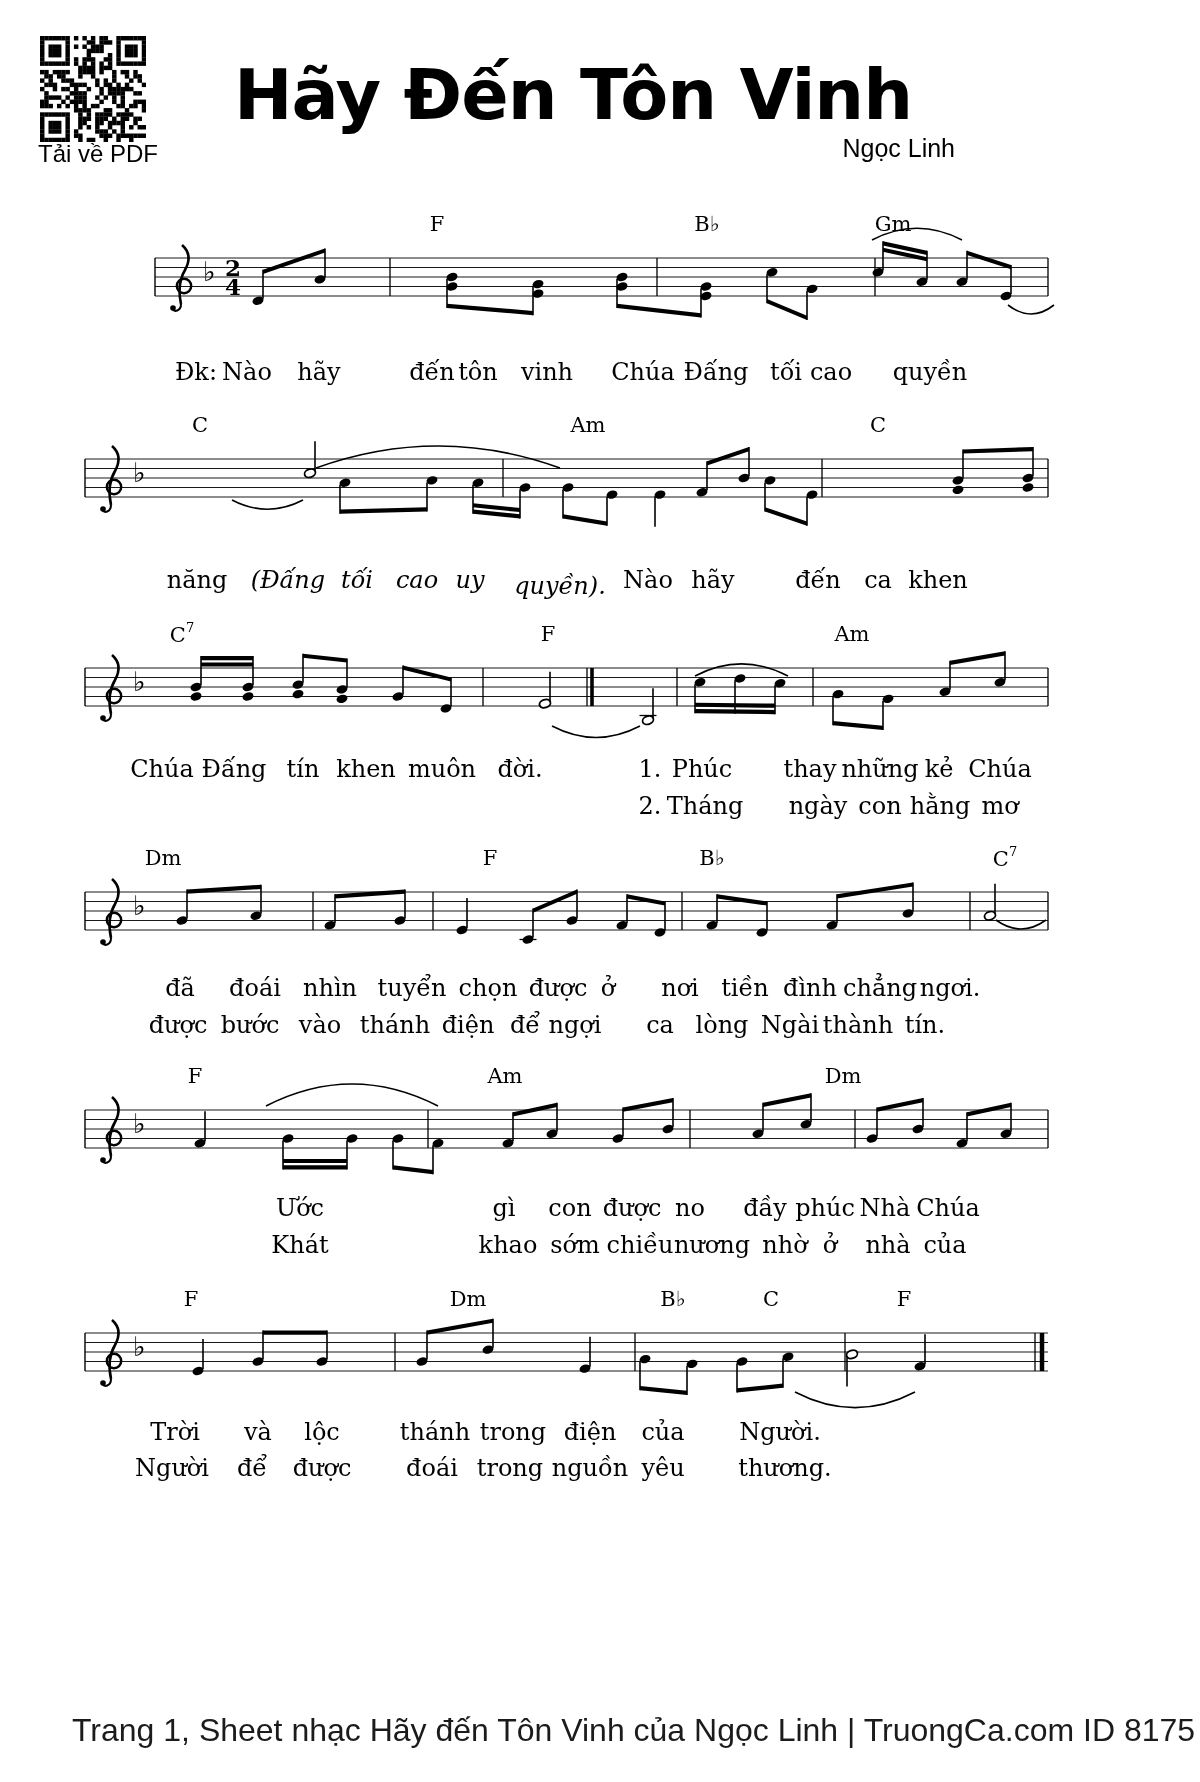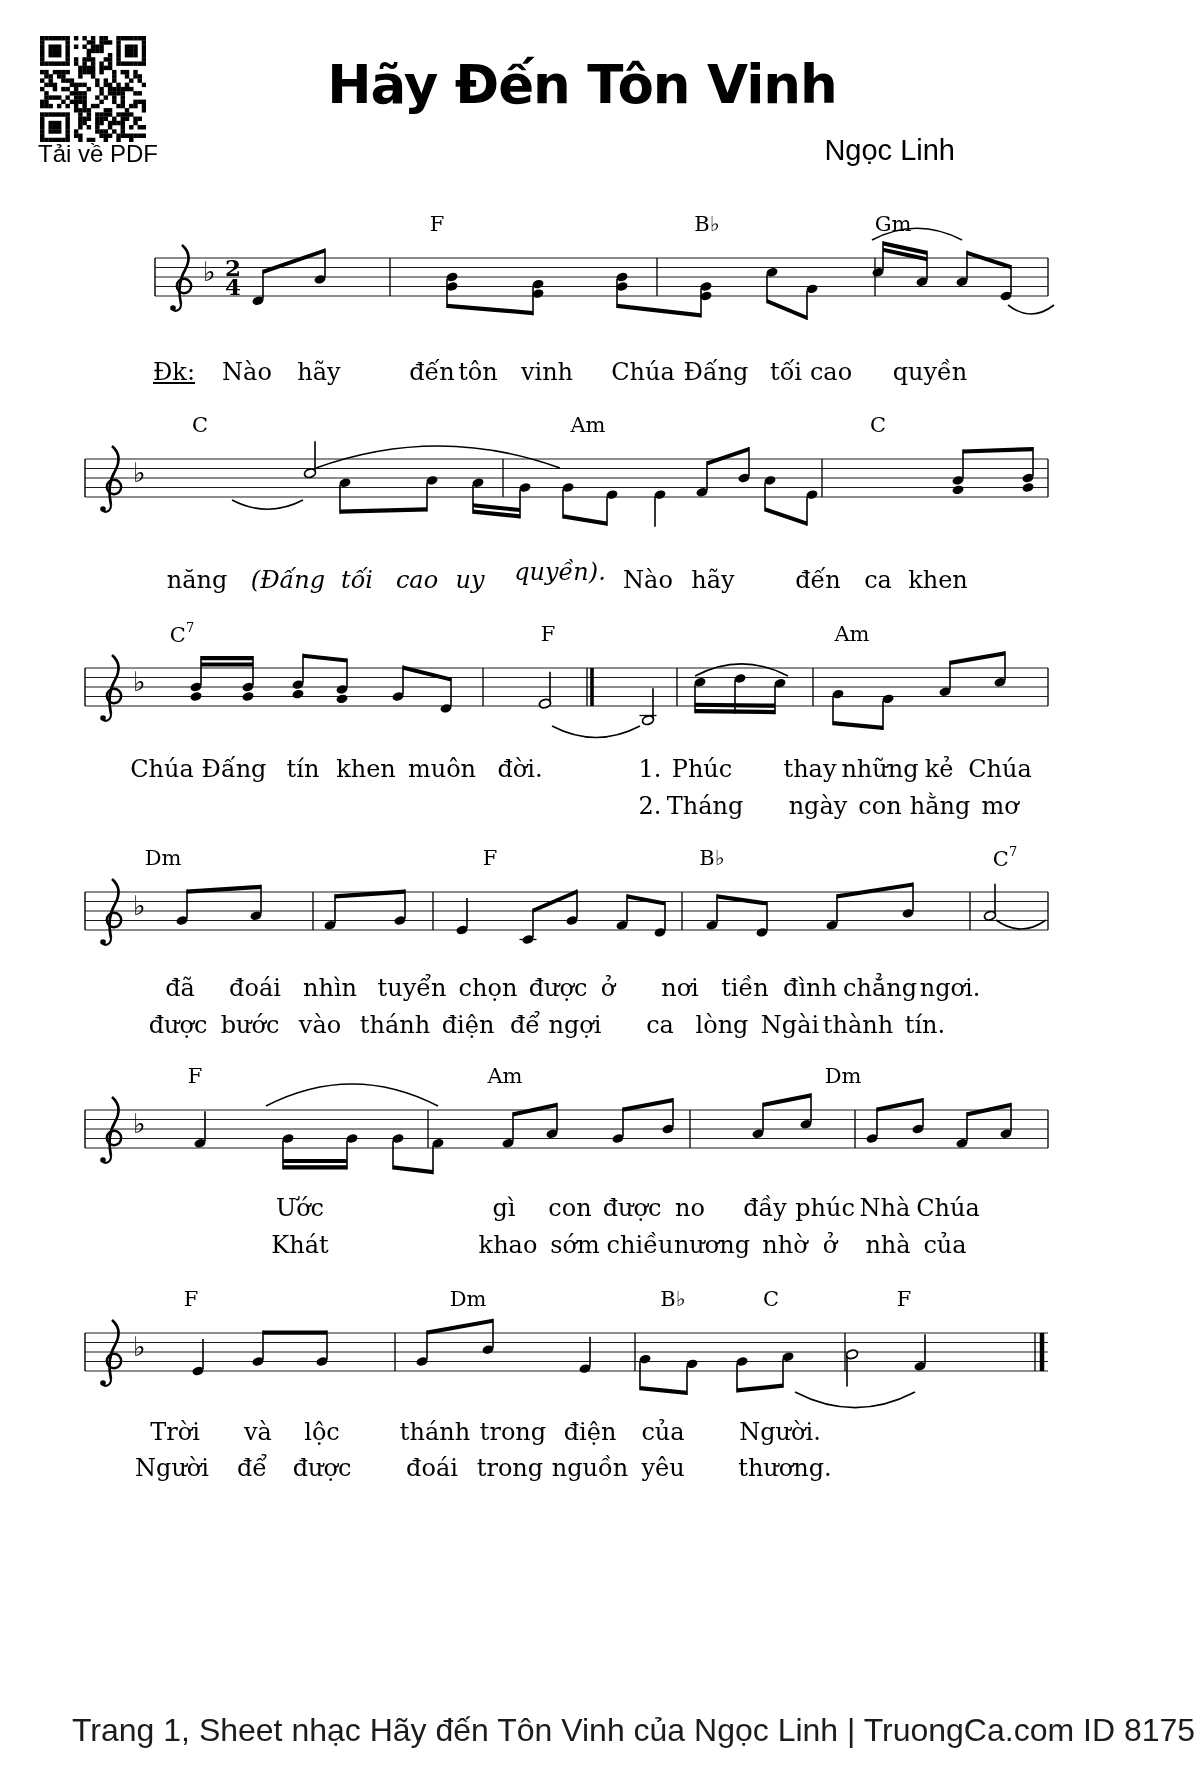--- a/index.html
+++ b/index.html
@@ -1,20 +1,20 @@
 <!DOCTYPE html>
 <html><head>
 <meta charset="utf-8">
 <style>
   html,body{margin:0;padding:0;background:#fff;}
   .page{position:relative;width:1200px;height:1782px;background:#ffffff;overflow:hidden;
         font-family:"DejaVu Serif",serif;color:#000;}
-  .title{position:absolute;top:54px;left:12px;width:1140px;text-align:center;
-         font-family:"DejaVu Sans",sans-serif;font-weight:bold;font-size:53px;letter-spacing:-1px;}
-  .composer{position:absolute;top:134px;right:245px;font-family:"Liberation Sans",sans-serif;font-size:29px;}
+  .title{position:absolute;top:54px;left:3px;width:1140px;text-align:center;
+         font-family:"DejaVu Sans",sans-serif;font-weight:bold;font-size:70px;letter-spacing:-1px;}
+  .composer{position:absolute;top:134px;right:245px;font-family:"Liberation Sans",sans-serif;font-size:25px;}
   .qrbox{position:absolute;left:40px;top:36px;width:106px;height:106px;cursor:pointer;}
   .qrbox svg{width:106px;height:106px;display:block;}
   .qrlabel{position:absolute;left:38px;top:140px;font-family:"Liberation Sans",sans-serif;font-size:24px;cursor:pointer;}
   .notation{position:absolute;left:0;top:0;width:1200px;height:1782px;}
   .chord{position:absolute;transform:translateX(-50%);font-size:21px;font-family:"DejaVu Serif",serif;white-space:nowrap;}
   .chord sup{font-size:13px;position:relative;top:-2px;}
   .lyric{position:absolute;transform:translateX(-50%);font-size:24px;font-family:"DejaVu Serif",serif;white-space:nowrap;}
   .lyric.it{font-style:italic;}
   .footer{position:absolute;left:72px;top:1712px;font-family:"Liberation Sans",sans-serif;font-size:32px;color:#1b1b1b;}
 </style>
@@ -686,37 +686,37 @@
       <span class="chord" style="left: 712px; top: 846px;">B♭</span>
       <span class="chord" style="left: 1005px; top: 846px;">C<sup>7</sup></span>
       <span class="chord" style="left: 195px; top: 1064px;">F</span>
       <span class="chord" style="left: 505px; top: 1064px;">Am</span>
       <span class="chord" style="left: 843px; top: 1064px;">Dm</span>
       <span class="chord" style="left: 191px; top: 1287px;">F</span>
       <span class="chord" style="left: 468px; top: 1287px;">Dm</span>
       <span class="chord" style="left: 673px; top: 1287px;">B♭</span>
       <span class="chord" style="left: 771px; top: 1287px;">C</span>
       <span class="chord" style="left: 904px; top: 1287px;">F</span>
-      <span class="lyric" style="left: 174px; top: 358px; text-decoration: underline;">Đk:</span>
+      <span class="lyric" style="left: 196px; top: 358px;">Đk:</span>
       <span class="lyric" style="left: 247px; top: 358px;">Nào</span>
       <span class="lyric" style="left: 319px; top: 358px;">hãy</span>
       <span class="lyric" style="left: 432px; top: 358px;">đến</span>
       <span class="lyric" style="left: 478px; top: 358px;">tôn</span>
       <span class="lyric" style="left: 547px; top: 358px;">vinh</span>
       <span class="lyric" style="left: 643px; top: 358px;">Chúa</span>
       <span class="lyric" style="left: 716px; top: 358px;">Đấng</span>
       <span class="lyric" style="left: 786px; top: 358px;">tối</span>
       <span class="lyric" style="left: 831px; top: 358px;">cao</span>
       <span class="lyric" style="left: 930px; top: 358px;">quyền</span>
       <span class="lyric" style="left: 197px; top: 566px;">năng</span>
       <span class="lyric it" style="left: 288px; top: 566px;">(Đấng</span>
       <span class="lyric it" style="left: 357px; top: 566px;">tối</span>
       <span class="lyric it" style="left: 417px; top: 566px;">cao</span>
       <span class="lyric it" style="left: 470px; top: 566px;">uy</span>
-      <span class="lyric it" style="left: 560px; top: 558px;">quyền).</span>
+      <span class="lyric it" style="left: 560px; top: 572px;">quyền).</span>
       <span class="lyric" style="left: 648px; top: 566px;">Nào</span>
       <span class="lyric" style="left: 713px; top: 566px;">hãy</span>
       <span class="lyric" style="left: 818px; top: 566px;">đến</span>
       <span class="lyric" style="left: 878px; top: 566px;">ca</span>
       <span class="lyric" style="left: 938px; top: 566px;">khen</span>
       <span class="lyric" style="left: 162px; top: 755px;">Chúa</span>
       <span class="lyric" style="left: 234px; top: 755px;">Đấng</span>
       <span class="lyric" style="left: 303px; top: 755px;">tín</span>
       <span class="lyric" style="left: 366px; top: 755px;">khen</span>
       <span class="lyric" style="left: 442px; top: 755px;">muôn</span>

